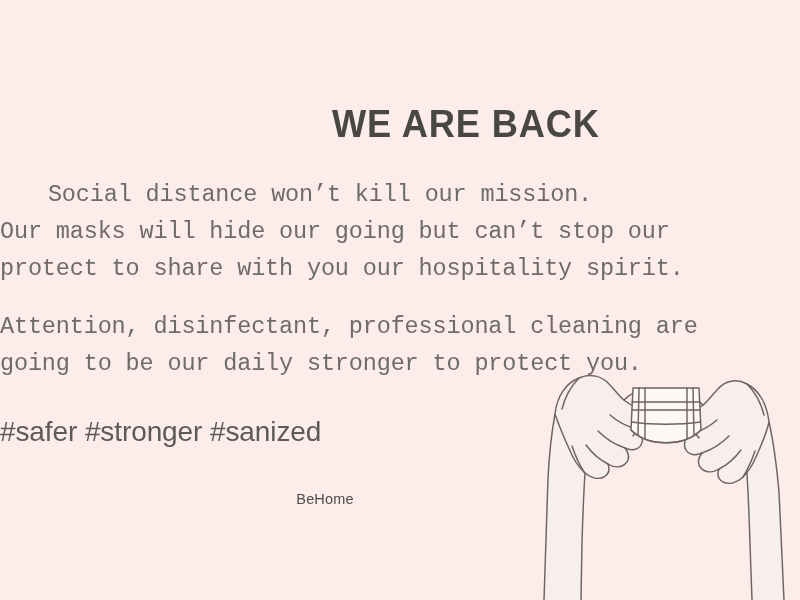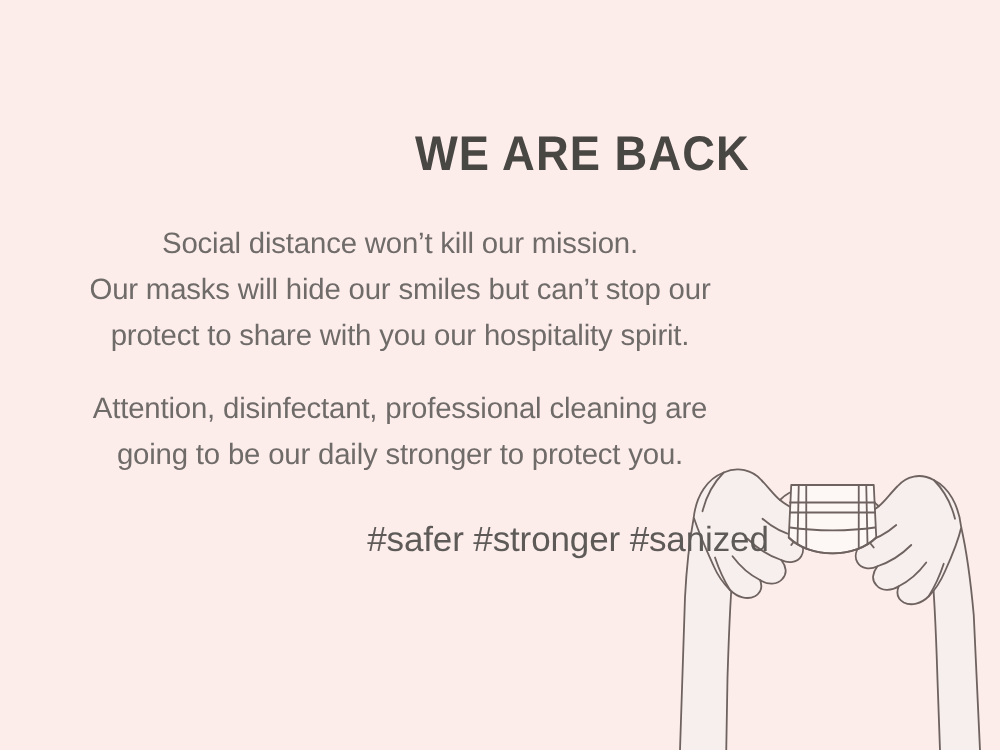--- a/index.html
+++ b/index.html
@@ -63,40 +63,40 @@
     white-space: nowrap;
     line-height: 1.05;
   }
 
   .para {
     position: absolute;
     left: 0;
     width: 640px;
     text-align: center;
     color: #6f6b69;
-    font-family: Liberation Sans, sans-serif;
+    font-family: Liberation Mono, monospace;
     font-weight: 400;
     font-size: 23.5px;
     line-height: 37px;
     letter-spacing: -0.15px;
   }
   .para .line {
     display: block;
     white-space: nowrap;
   }
 
   #para-1 { top: 176px; }
   #para-2 { top: 308px; text-align: center; }
 
   .hashtags {
     position: absolute;
     left: 0;
     top: 416px;
     width: 615px;
-    text-align: right;
+    text-align: left;
     color: #5d5a58;
     font-size: 28px;
     font-weight: 400;
     letter-spacing: -0.1px;
     white-space: nowrap;
   }
 
   .signature {
     position: absolute;
     left: 0;
@@ -218,26 +218,27 @@
 
     </svg>
   </div>
 
   <div id="text-layer">
 
     <div class="headline">WE ARE BACK</div>
 
     <div class="para" id="para-1">
       <span class="line">Social distance won’t kill our mission.</span>
-      <span class="line">Our masks will hide our smiles but can’t stop our</span>
+      <span class="line">Our masks will hide our going but can’t stop our</span>
       <span class="line">protect to share with you our hospitality spirit.</span>
     </div>
 
     <div class="para" id="para-2">
       <span class="line">Attention, disinfectant, professional cleaning are</span>
       <span class="line">going to be our daily stronger to protect you.</span>
     </div>
 
     <div class="hashtags">#safer #stronger #sanized</div>
 
+    <div class="signature">BeHome</div>
 
   </div>
 </div>
 
 </body></html>

